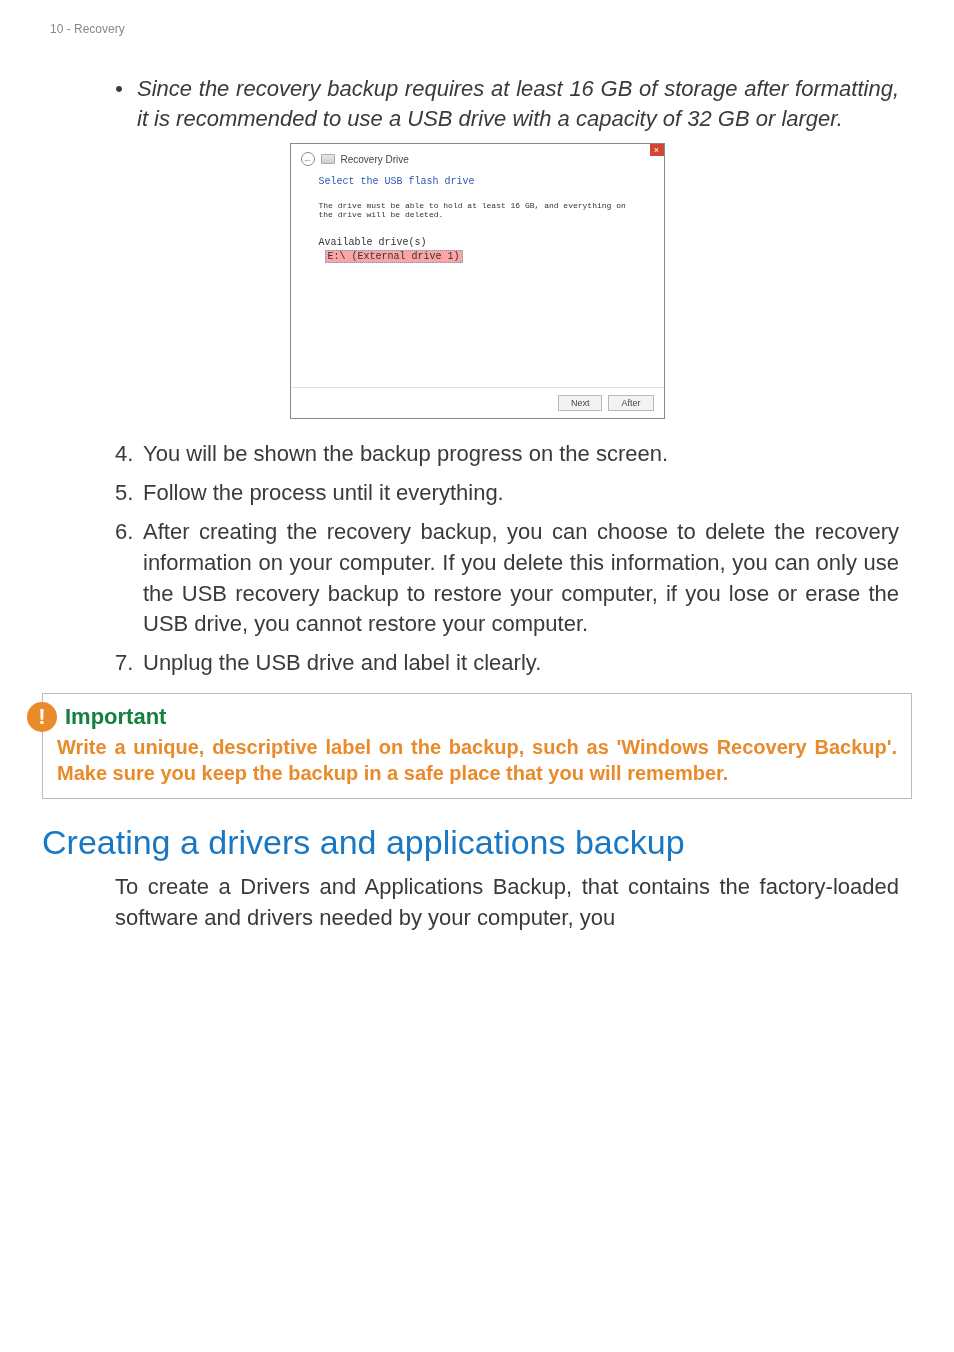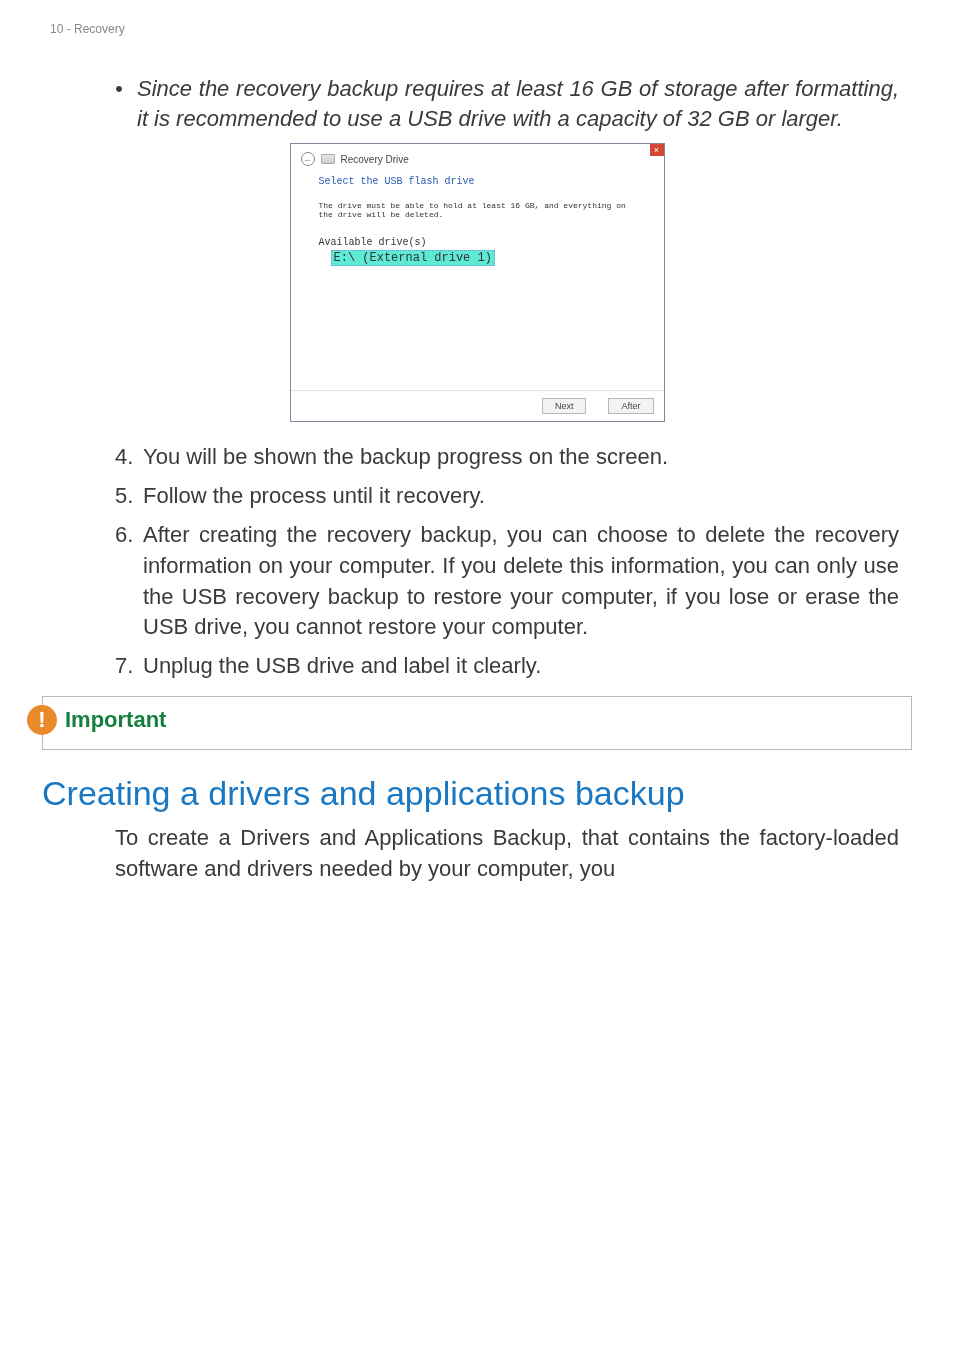--- a/index.html
+++ b/index.html
@@ -99,35 +99,35 @@
     font-size: 8px;
     color: #333;
     margin-bottom: 18px;
   }
   .avail-label {
     font-size: 10px;
     color: #333;
     margin-bottom: 2px;
   }
   .avail-sel {
-    font-size: 12px;
+    font-size: 10px;
     color: #333;
-    background: #5eead4;
+    background: #fca5a5;
     border: 1px dotted #6a9bd8;
     display: inline-block;
     padding: 0 2px;
-    margin-left: 12px;
+    margin-left: 6px;
   }
   .dlg-spacer { height: 110px; }
   .dlg-buttons {
     border-top: 1px solid #e0e0e0;
     padding: 7px 10px;
     display: flex;
     justify-content: flex-end;
-    gap: 22px;
+    gap: 6px;
   }
   .dlg-btn {
     font-size: 9px;
     padding: 2px 12px;
     border: 1px solid #b8b8b8;
     background: #f3f3f3;
     color: #444;
   }
   .num-list {
     margin-left: 60px;
@@ -230,35 +230,36 @@
     </div>
   </div>
 
   <div class="num-list">
     <div class="num-row">
       <div class="num-marker">4.</div>
       <div class="num-body">You will be shown the backup progress on the screen.</div>
     </div>
     <div class="num-row">
       <div class="num-marker">5.</div>
-      <div class="num-body">Follow the process until it recovery.</div>
+      <div class="num-body">Follow the process until it everything.</div>
     </div>
     <div class="num-row">
       <div class="num-marker">6.</div>
       <div class="num-body">After creating the recovery backup, you can choose to delete the recovery information on your computer. If you delete this information, you can only use the USB recovery backup to restore your computer, if you lose or erase the USB drive, you cannot restore your computer.</div>
     </div>
     <div class="num-row">
       <div class="num-marker">7.</div>
       <div class="num-body">Unplug the USB drive and label it clearly.</div>
     </div>
   </div>
 
 </div>
 
 <div class="callout">
   <div class="callout-head">
     <div class="exclaim">!</div>
     <div class="callout-title">Important</div>
   </div>
+  <div class="callout-body">Write a unique, descriptive label on the backup, such as 'Windows Recovery Backup'. Make sure you keep the backup in a safe place that you will remember.</div>
 </div>
 
 <div class="section-h">Creating a drivers and applications backup</div>
 <div class="section-p">To create a Drivers and Applications Backup, that contains the factory-loaded software and drivers needed by your computer, you</div>
 
 </body></html>

